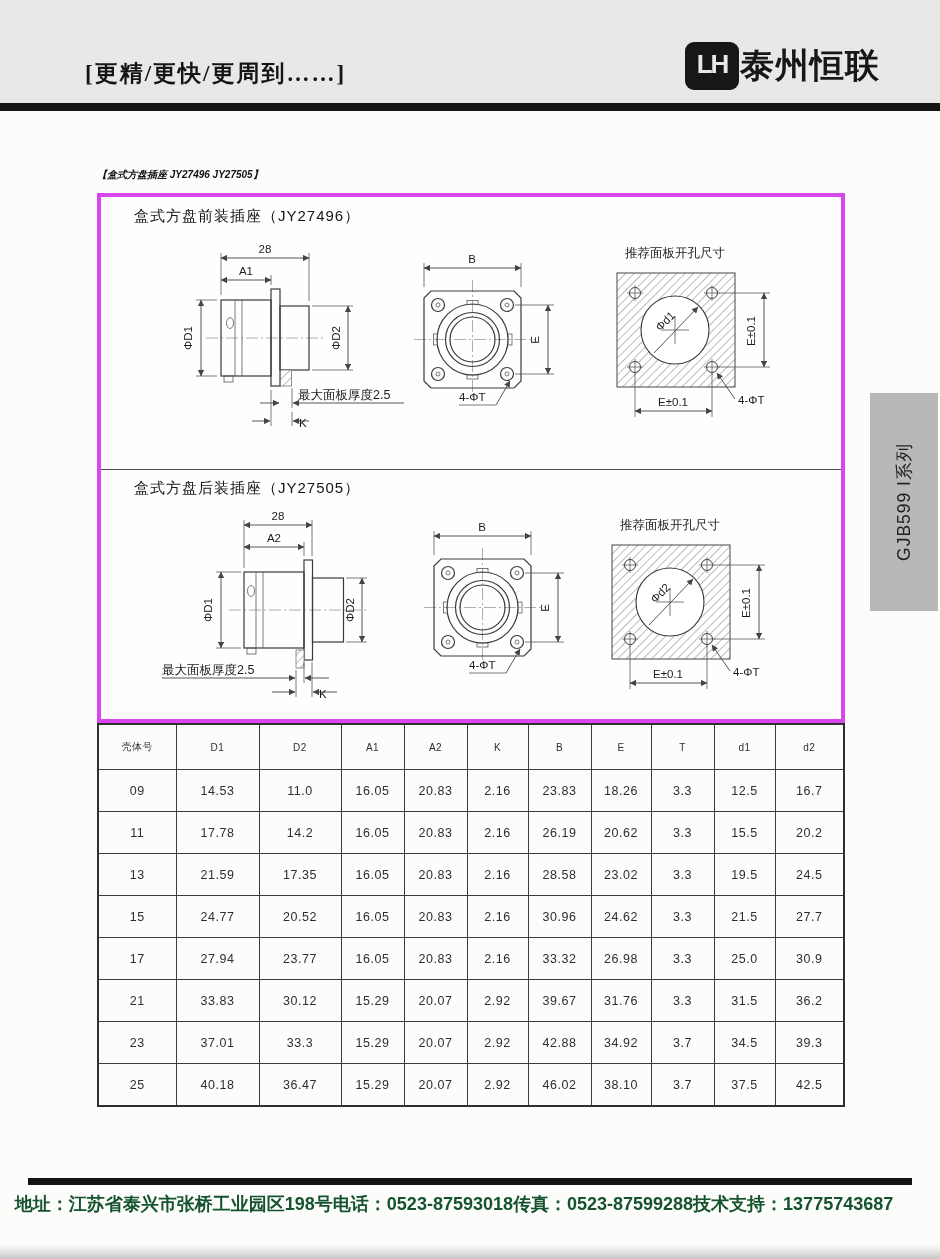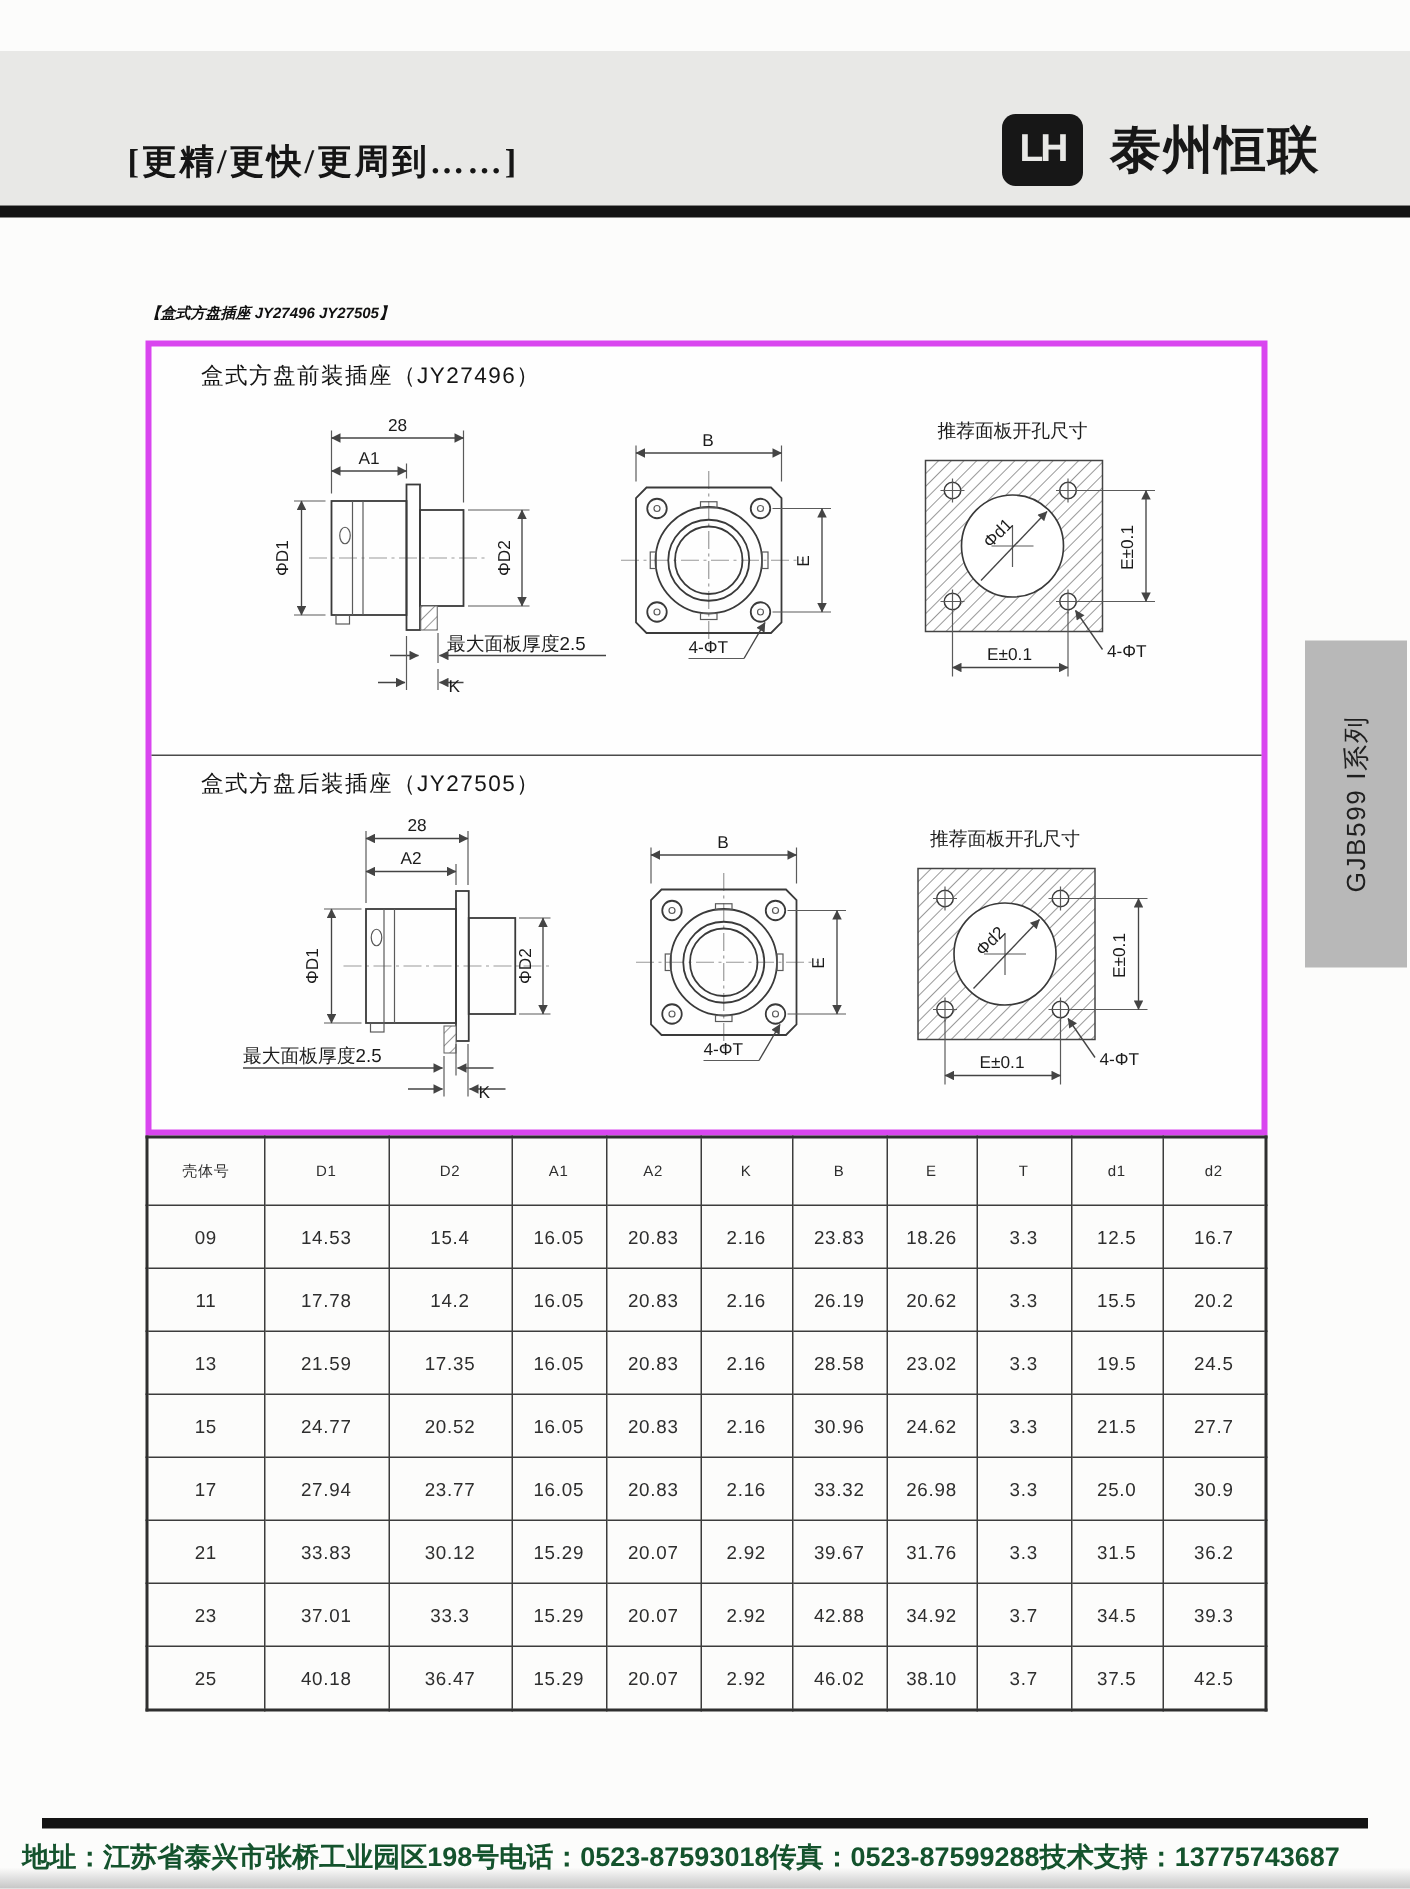--- a/index.html
+++ b/index.html
@@ -2,30 +2,30 @@
 <html><head>
 <meta charset="utf-8">
 <style>
   html,body { margin:0; padding:0; }
   body {
     width:940px; height:1259px; position:relative; overflow:hidden;
     background:#fcfcfb;
     font-family:"Liberation Sans","DejaVu Sans",sans-serif;
     color:#1d1d1d;
   }
-  .page { position:absolute; inset:0;margin-top:34px; }
+  .page { position:absolute; inset:0; }
 
   
   .header { position:absolute; left:0; top:0; right:0; height:103px; background:#e8e8e6; }
   .slogan {
     position:absolute; left:85px; top:58px;
     font-family:"Liberation Serif","DejaVu Serif",serif;
     font-size:23px; font-weight:bold; letter-spacing:2px; color:#151515;
   }
-  .logo { position:absolute; right:60px; top:42px; display:flex; align-items:center; gap:18px; }
+  .logo { position:absolute; right:60px; top:42px; display:flex; align-items:center; gap:1px; }
   .logo-mark-svg { display:block; }
   .logo-text { font-size:34px; font-weight:800; letter-spacing:1px; color:#171717; }
   .topbar { position:absolute; left:0; right:0; top:103px; height:8px; background:#141414; }
 
   
   .page-title { position:absolute; left:97px; top:168px; font-size:10px; font-weight:bold; color:#111;font-style:italic; }
 
   
   .box {
     position:absolute; left:97px; top:193px; width:748px; height:530px;
@@ -373,21 +373,21 @@
           <th>T</th>
           <th>d1</th>
           <th>d2</th>
         </tr>
     </thead>
     <tbody>
 
         <tr>
           <td>09</td>
           <td>14.53</td>
-          <td>15.4</td>
+          <td>11.0</td>
           <td>16.05</td>
           <td>20.83</td>
           <td>2.16</td>
           <td>23.83</td>
           <td>18.26</td>
           <td>3.3</td>
           <td>12.5</td>
           <td>16.7</td>
         </tr>
 

